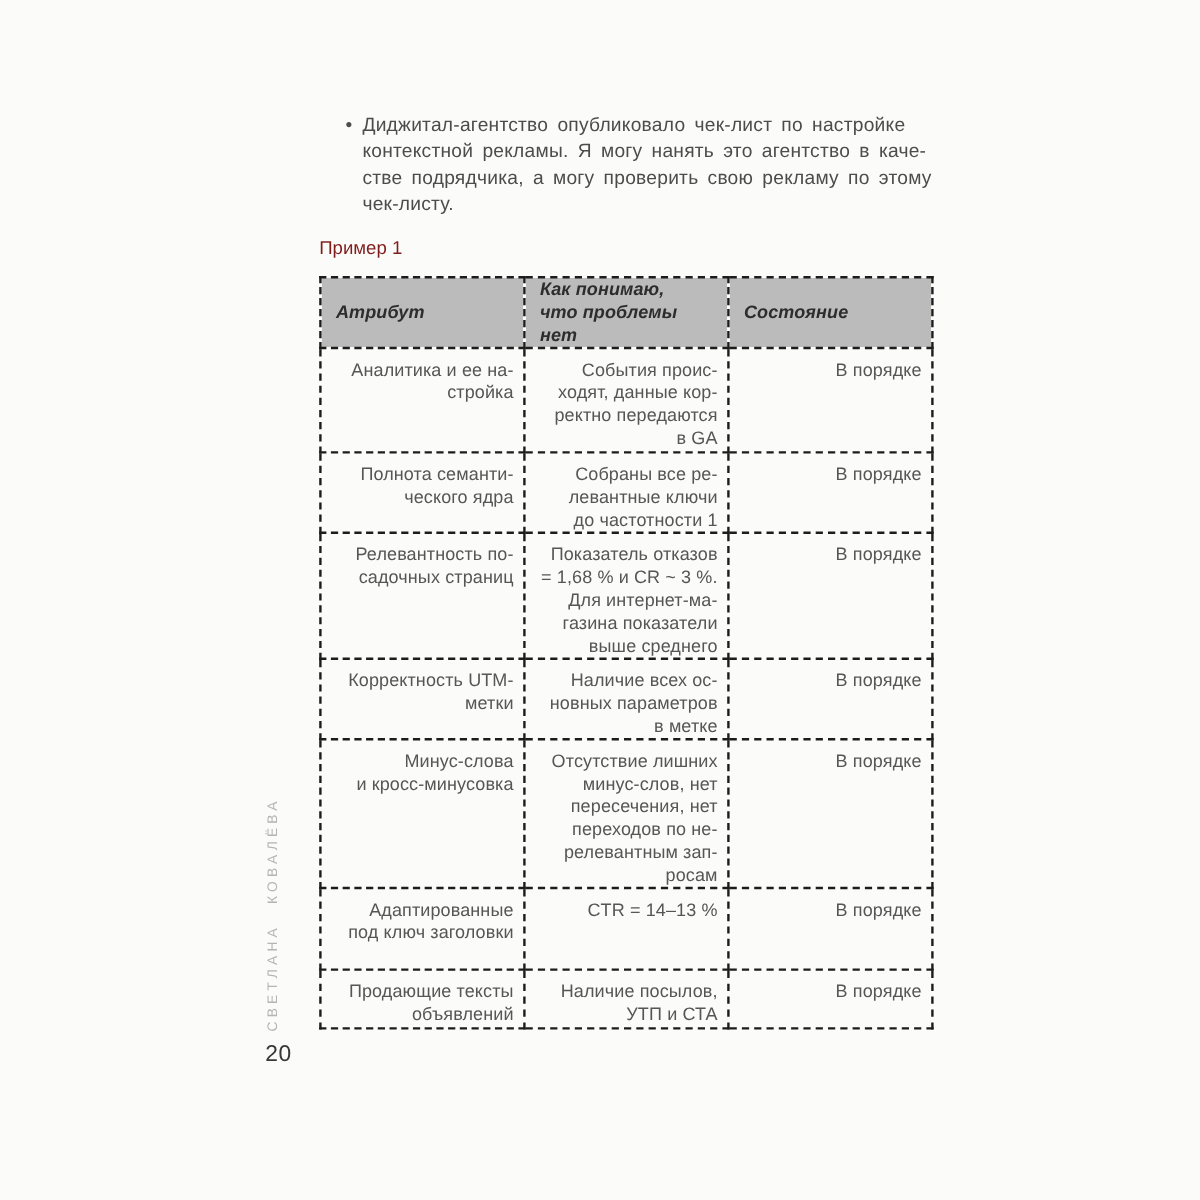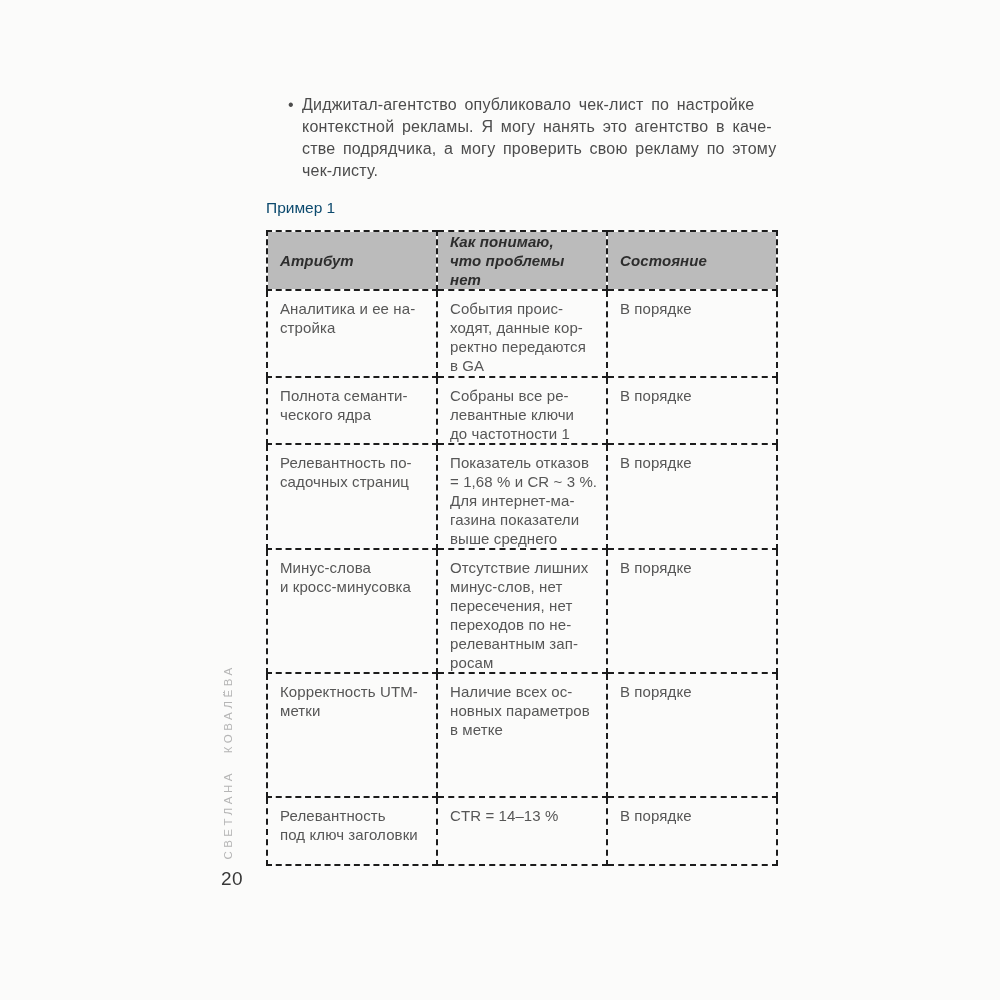--- a/index.html
+++ b/index.html
@@ -45,21 +45,21 @@
   }
   .bullet-marker {
     position: absolute;
     left: 0; top: 0;
   }
   .bullet-text { white-space: pre-line; margin-top: 12px; }
   .example-label {
     margin: 16px 0 0 0;
     font-size: 15.5px;
     line-height: 20px;
-    color: #0c4a6e;
+    color: #7f1d1d;
   }
   table.attributes-table {
     border-collapse: collapse;
     table-layout: fixed;
     width: 511px;
     margin-top: 12px;
   }
   .attributes-table col { width: 170px; }
   .attributes-table th, .attributes-table td {
     border: 2px dashed #1c1c1c;
@@ -80,21 +80,21 @@
     padding: 0 8px 0 12px;
   }
   .attributes-table thead tr     { height: 53px; font-style: italic; }
   .attributes-table tbody tr:nth-child(1) { height: 87px; }
   .attributes-table tbody tr:nth-child(2) { height: 65px; }
   .attributes-table tbody tr:nth-child(3) { height: 103px; }
   .attributes-table tbody tr:nth-child(4) { height: 65px; }
   .attributes-table tbody tr:nth-child(5) { height: 124px; }
   .attributes-table tbody tr:nth-child(6) { height: 68px; }
   .attributes-table tbody tr:nth-child(7) { height: 49px; }
-  .attributes-table td { color: #565656; }
+  .attributes-table td { color: #565656; text-align: right; }
   .author-vertical {
     position: absolute;
     left: 228px; top: 762px;
     transform: translate(-50%, -50%) rotate(-90deg);
     white-space: nowrap;
     color: #b5b5b5;
     font-size: 11.5px;
     letter-spacing: 3.5px;
     word-spacing: 10px;
   }
@@ -166,41 +166,48 @@
           <td>Релевантность по-
 садочных страниц</td>
           <td>Показатель отказов
 = 1,68 % и CR ~ 3 %.
 Для интернет-ма-
 газина показатели
 выше среднего</td>
           <td>В порядке</td>
         </tr>
         <tr>
+          <td>Корректность UTM-
+метки</td>
+          <td>Наличие всех ос-
+новных параметров
+в метке</td>
+          <td>В порядке</td>
+        </tr>
+        <tr>
           <td>Минус-слова
 и кросс-минусовка</td>
           <td>Отсутствие лишних
 минус-слов, нет
 пересечения, нет
 переходов по не-
 релевантным зап-
 росам</td>
           <td>В порядке</td>
         </tr>
         <tr>
-          <td>Корректность UTM-
-метки</td>
-          <td>Наличие всех ос-
-новных параметров
-в метке</td>
-          <td>В порядке</td>
-        </tr>
-        <tr>
-          <td>Релевантность
+          <td>Адаптированные
 под ключ заголовки</td>
           <td>CTR = 14–13 %</td>
           <td>В порядке</td>
         </tr>
+        <tr>
+          <td>Продающие тексты
+объявлений</td>
+          <td>Наличие посылов,
+УТП и СТА</td>
+          <td>В порядке</td>
+        </tr>
       </tbody>
     </table>
 
   </div>
 </div>
 
 </body></html>

